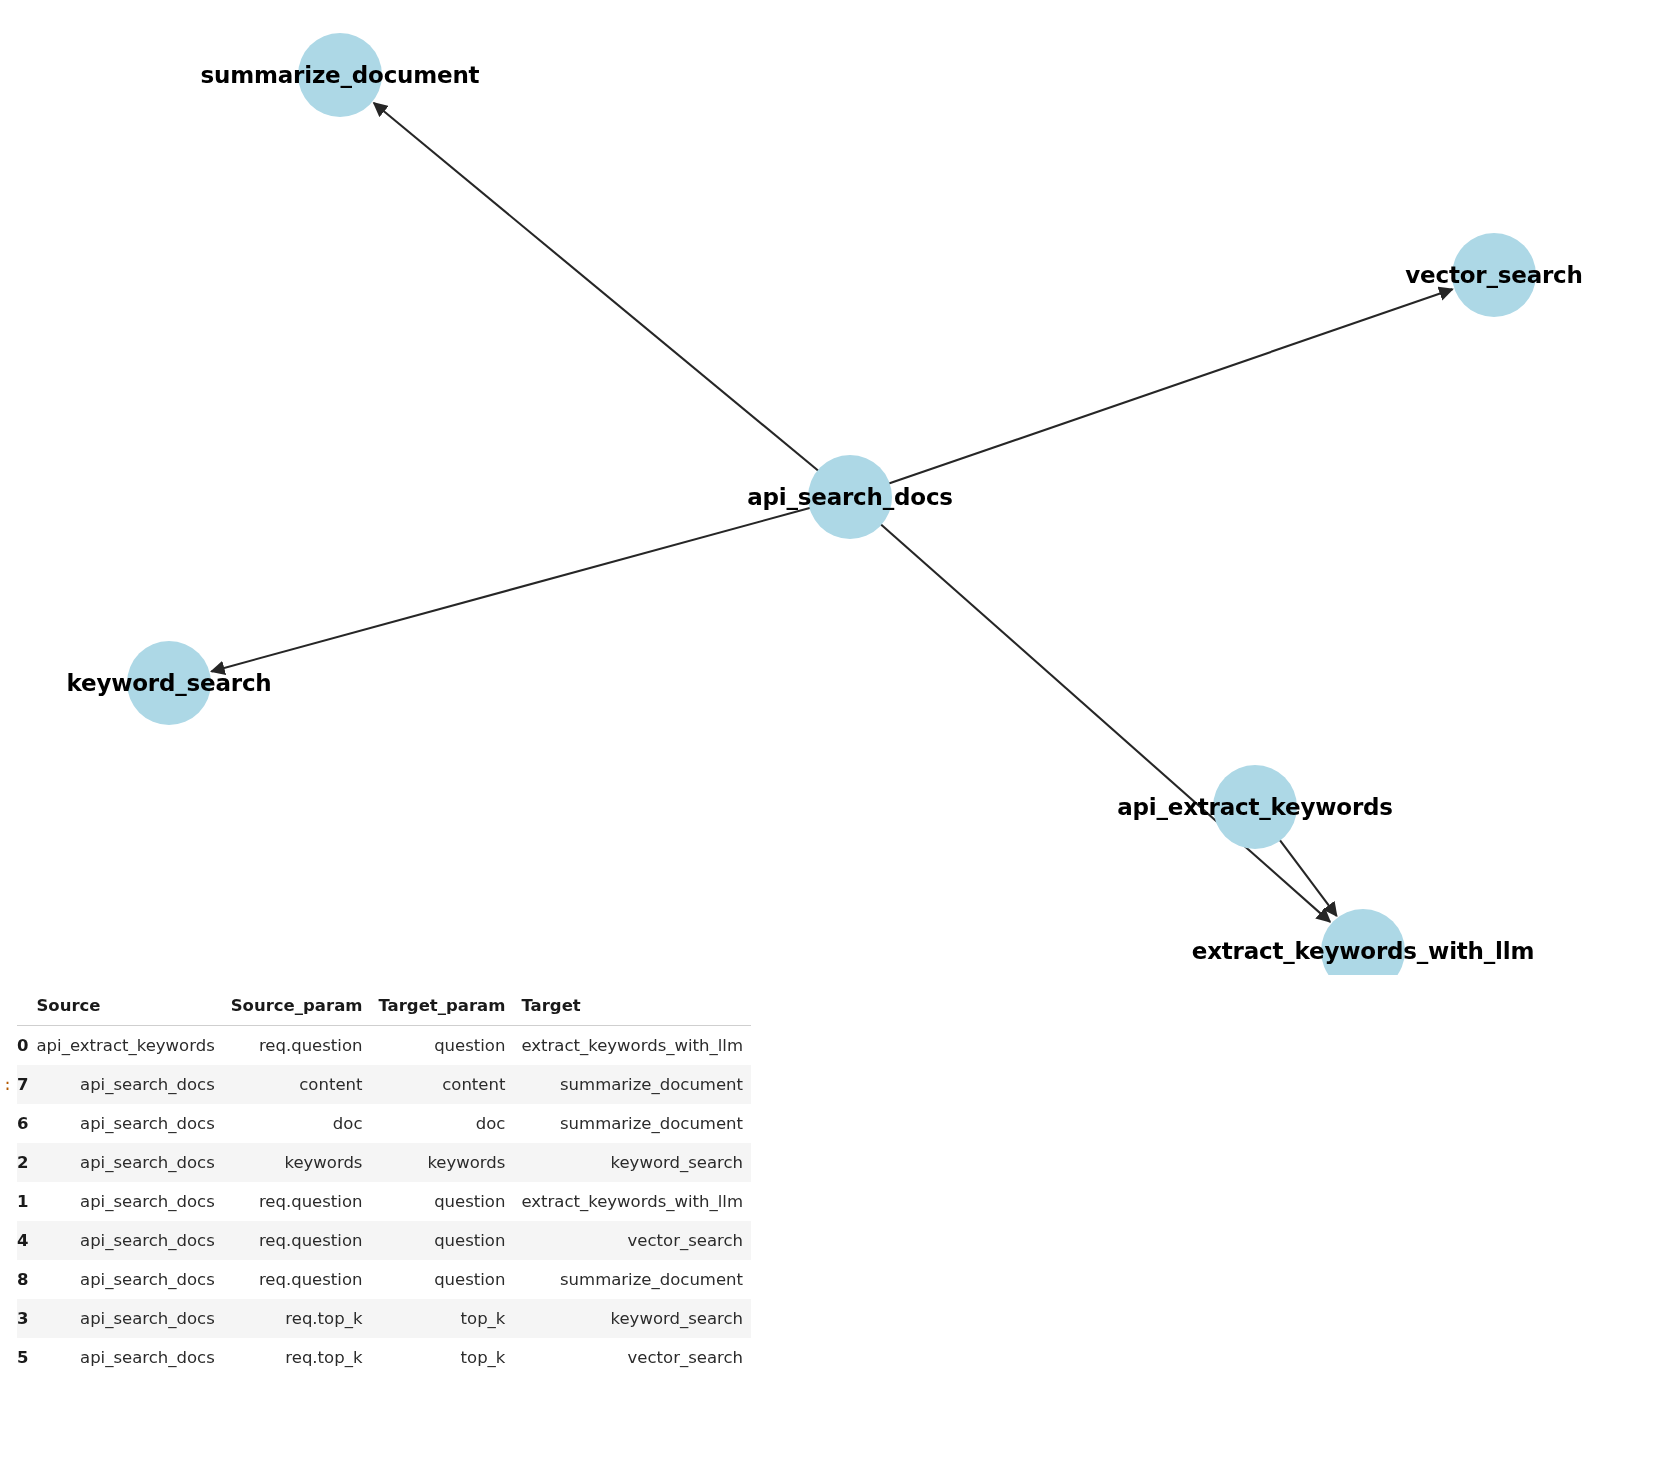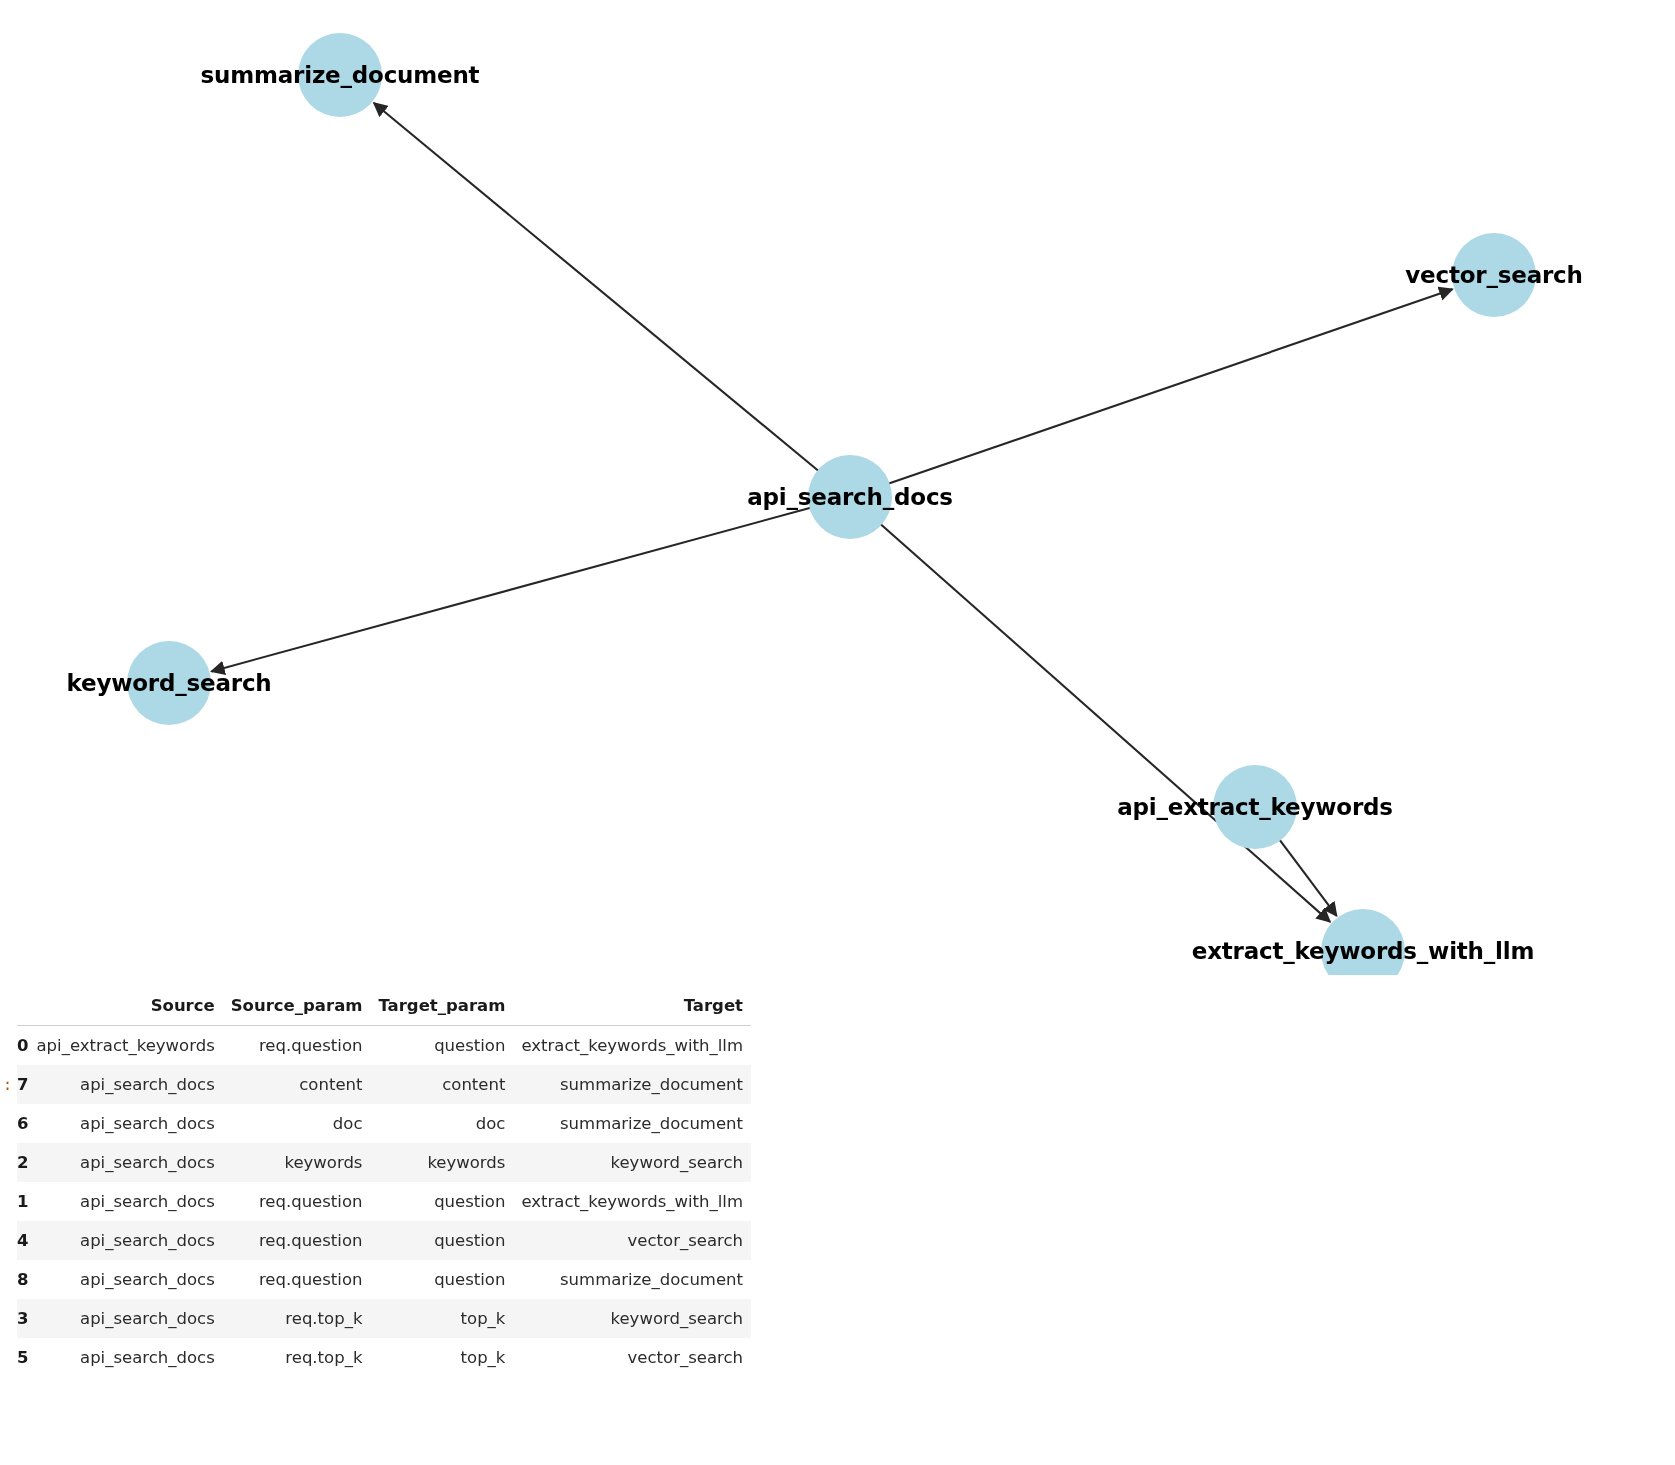--- a/index.html
+++ b/index.html
@@ -64,21 +64,21 @@
     position: absolute;
     left: 17px;
     top: 0;
     border-collapse: collapse;
     font-family: "DejaVu Sans", sans-serif;
     font-size: 16.5px;
     color: #2b2b2b;
     width: 636px;
   }
   table.df thead th {
-    text-align: right;
+    text-align: left;
     font-weight: bold;
     color: #1a1a1a;
     padding: 6px 8px 10px 8px;
     border-bottom: 1.3px solid #cfcfcf;
     white-space: nowrap;
     font-size: 16.5px;
     vertical-align: bottom;
   }
   table.df thead th.idx-head {
     width: 26px;

